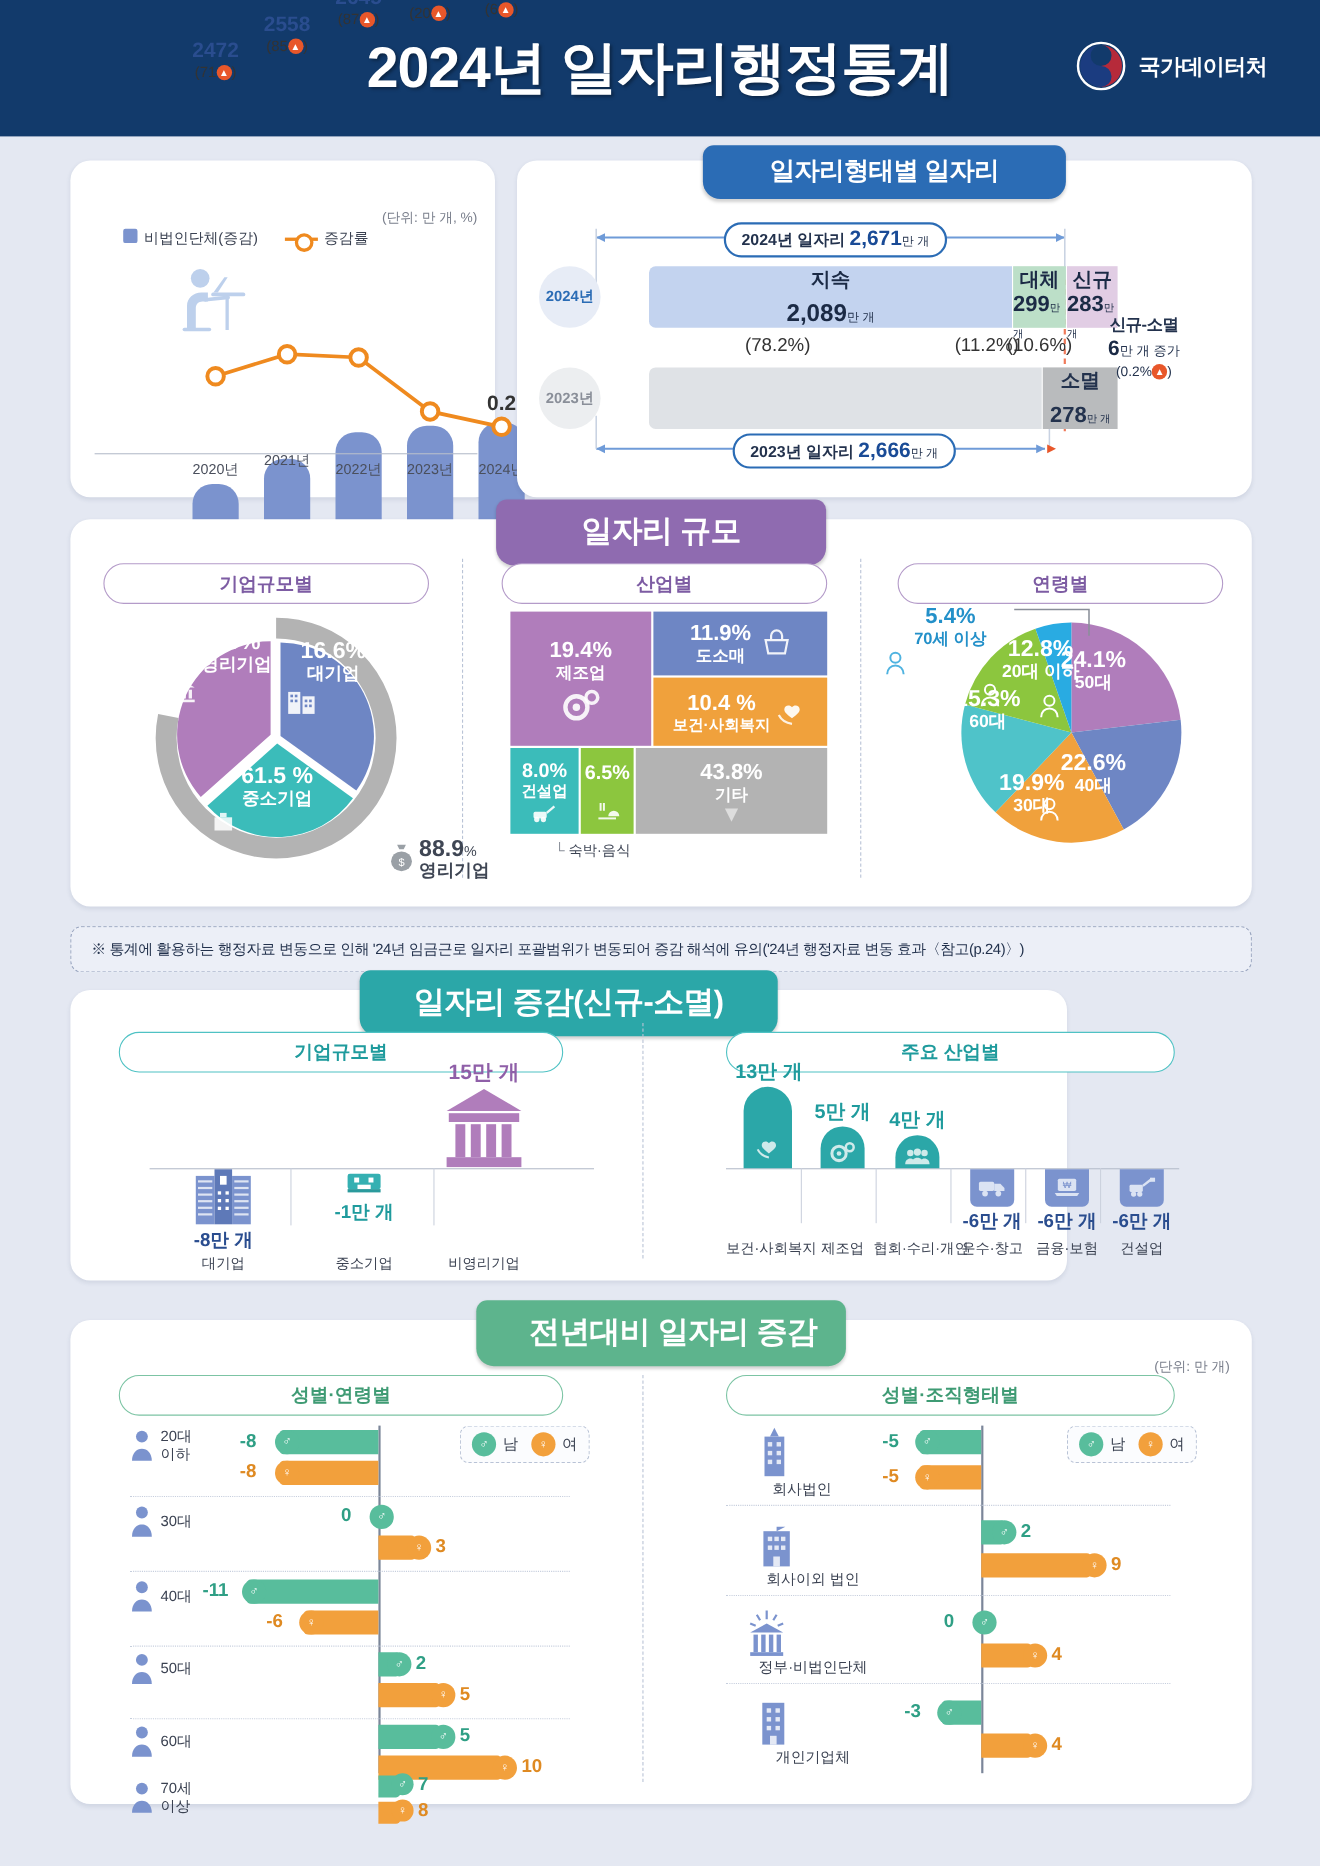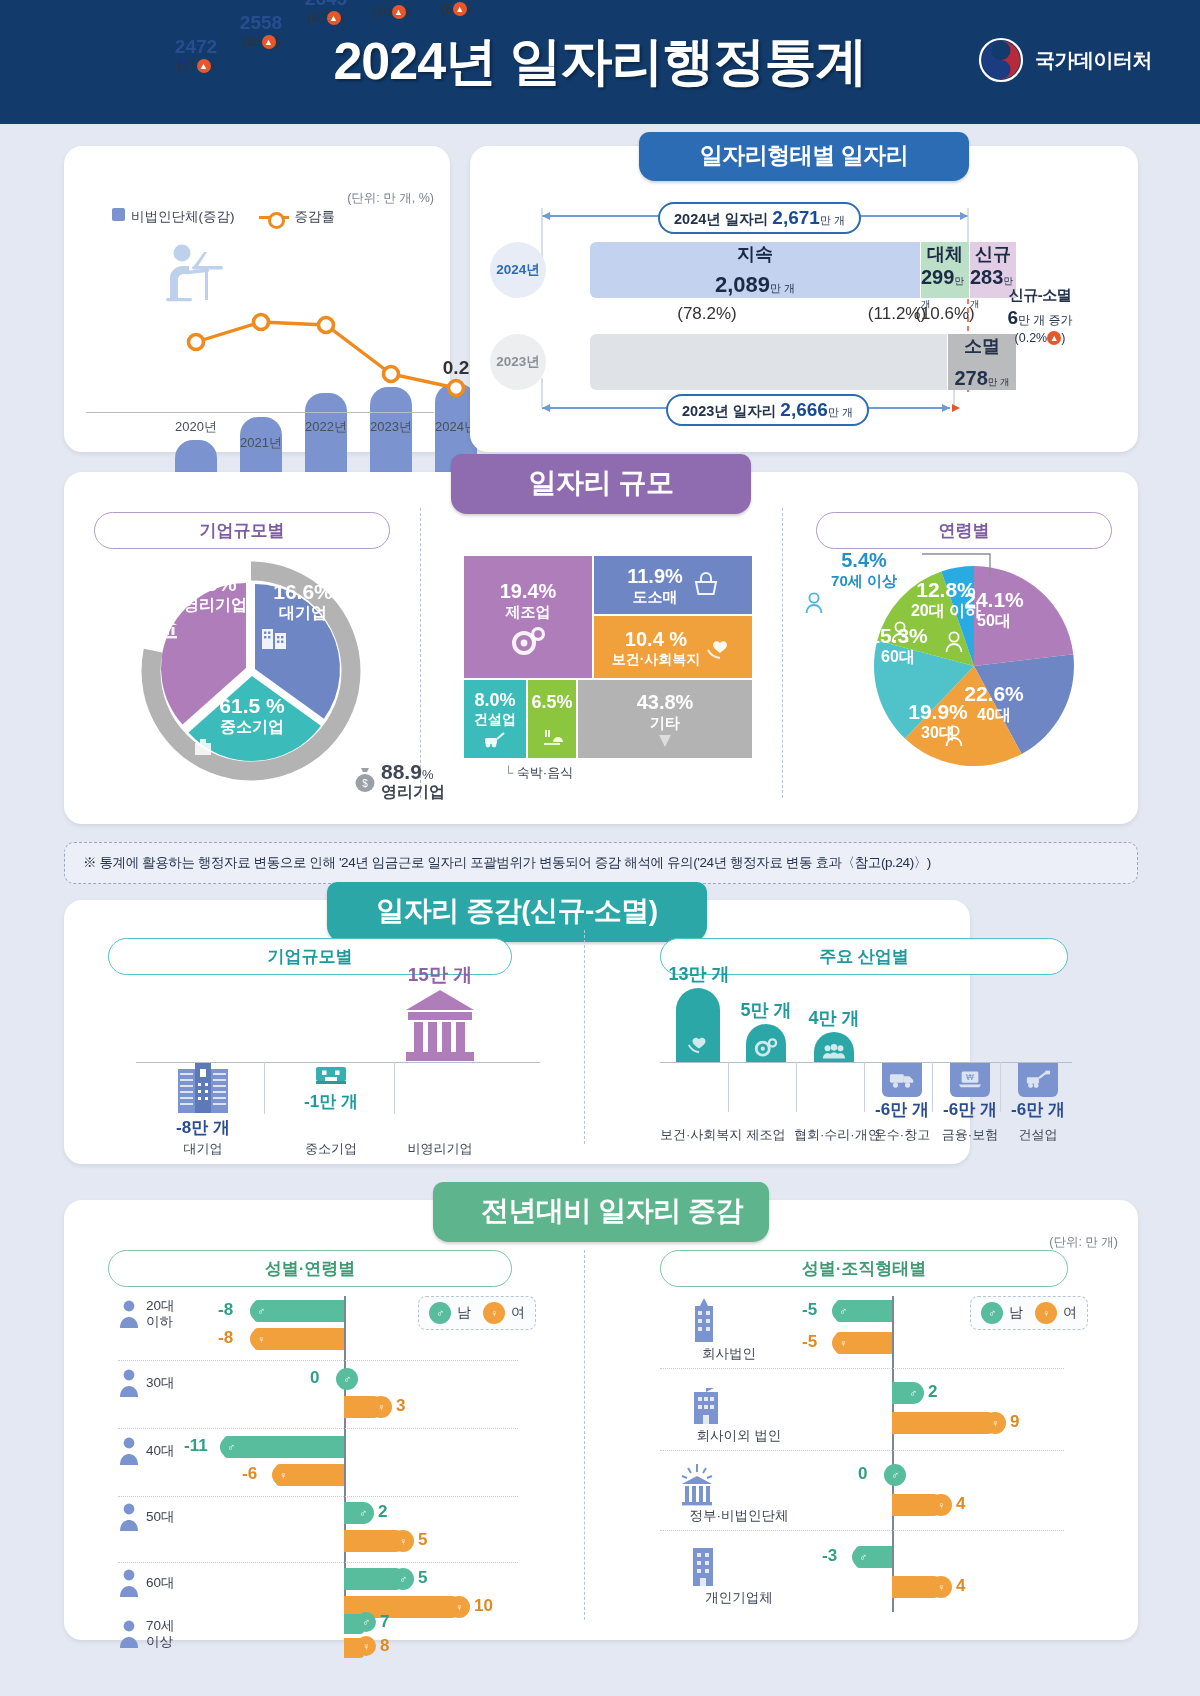--- a/index.html
+++ b/index.html
@@ -175,21 +175,21 @@
 
   <div class="pctlab" style="left:102px;top:205px;width:60px;">2.9</div>
   <div class="pctlab" style="left:167px;top:186px;width:60px;">3.5</div>
   <div class="pctlab" style="left:232px;top:188px;width:60px;">3.4</div>
   <div class="pctlab" style="left:297px;top:196px;width:60px;">0.8</div>
   <div class="pctlab" style="left:362px;top:211px;width:60px;color:#333;">0.2</div>
 
   <div class="axis" style="left:22px;top:266px;width:348px;"></div>
 
   <div class="xlab" style="left:96px;top:272px;width:72px;">2020년</div>
-  <div class="xlab" style="left:161px;top:288px;width:72px;">2021년</div>
+  <div class="xlab" style="left:161px;top:264px;width:72px;">2021년</div>
   <div class="xlab" style="left:226px;top:272px;width:72px;">2022년</div>
   <div class="xlab" style="left:291px;top:272px;width:72px;">2023년</div>
   <div class="xlab" style="left:356px;top:272px;width:72px;">2024년</div>
 </div>
 
 <div class="card" style="left:470px;top:146px;width:668px;height:306px;">
   <div class="tab blue" style="top:-14px;width:330px;">일자리형태별 일자리</div>
 
   <svg style="position:absolute;left:0;top:0;width:668px;height:306px;pointer-events:none;">
     <line x1="72" y1="70" x2="498" y2="70" stroke="#6f9bd8" stroke-width="1.8"></line>
@@ -320,20 +320,21 @@
           <ellipse cx="11" cy="16" rx="9.5" ry="9" fill="#9aa0a6"></ellipse>
           <text x="11" y="20" font-size="10" fill="#fff" text-anchor="middle" font-family="Liberation Sans">$</text>
         </svg>
     </span>
     <span style="line-height:1.1;">
       <span style="font-size:21px;font-weight:bold;color:#3f4654;">88.9</span><span style="font-size:13px;color:#3f4654;">%</span>
       <br><span style="font-size:16px;font-weight:bold;color:#3f4654;">영리기업</span>
     </span>
   </div>
 
+  <div class="subpill" style="left:392px;top:40px;width:296px;">산업별</div>
 
   <div class="treebox" style="left:400px;top:84px;width:128px;height:122px;background:#b07dbb;">
     <div class="p">19.4%</div>
     <div class="n">제조업</div>
     <div style="margin-top:5px;">
       <svg width="36" height="30" viewBox="0 0 36 30">
           <circle cx="14" cy="17" r="10" fill="none" stroke="#fff" stroke-width="4" opacity=".9"></circle>
           <circle cx="14" cy="17" r="3.4" fill="#fff" opacity=".9"></circle>
           <circle cx="28" cy="8" r="5.4" fill="none" stroke="#fff" stroke-width="3.2" opacity=".9"></circle>
         </svg>

